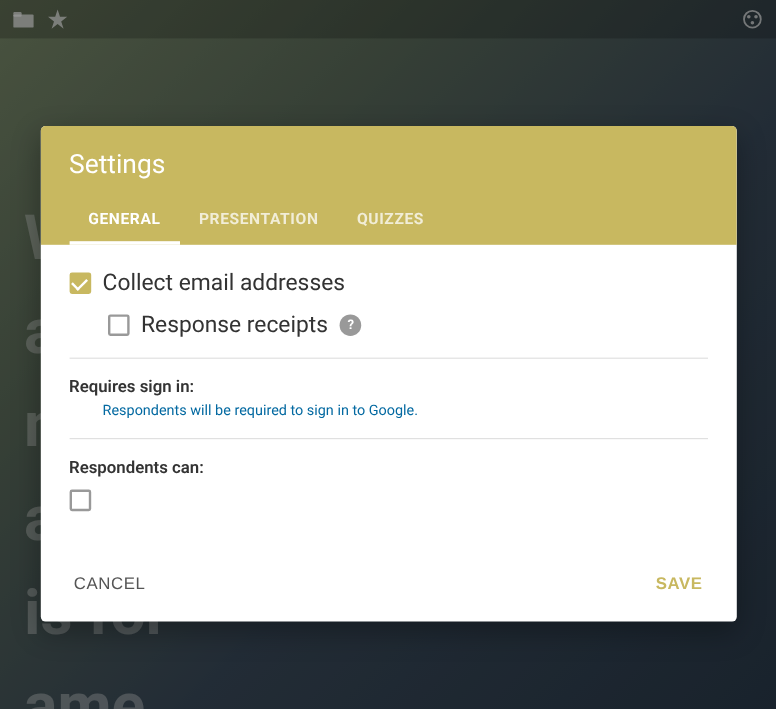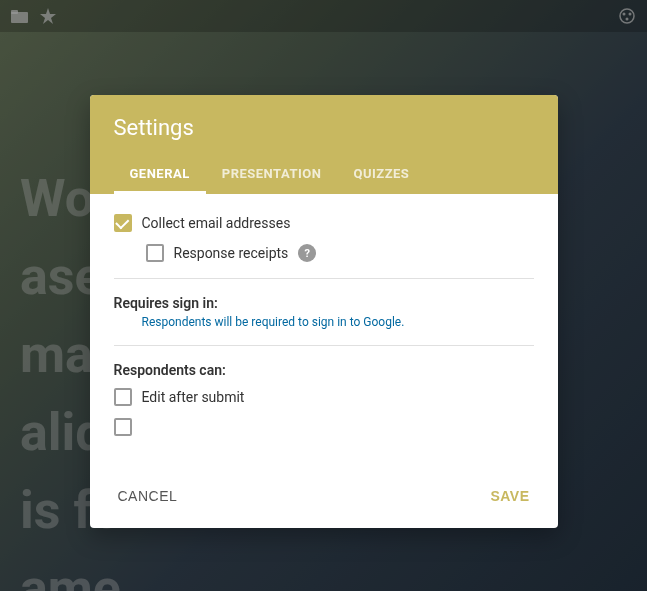--- a/index.html
+++ b/index.html
@@ -37,21 +37,21 @@
       background: rgba(0,0,0,0.4);
       z-index: 5;
       display: flex;
       align-items: center;
       justify-content: center;
     }
 
     .dialog {
       background: #fff;
       border-radius: 4px;
-      width: 468px;
+      width: 580px;
       box-shadow: 0 8px 24px rgba(0,0,0,0.3);
       overflow: hidden;
       position: relative;
     }
 
     .dialog-header {
       background: #c8b860;
       padding: 20px 24px 0 24px;
     }
 
@@ -120,21 +120,21 @@
       content: '';
       width: 10px;
       height: 6px;
       border-left: 2px solid #fff;
       border-bottom: 2px solid #fff;
       transform: rotate(-45deg) translateY(-1px);
       display: block;
     }
 
     .checkbox-label {
-      font-size: 14px;
+      font-size: 19px;
       color: #333;
     }
 
     .help-icon {
       width: 18px;
       height: 18px;
       border-radius: 50%;
       background: #999;
       color: #fff;
       font-size: 11px;
@@ -282,24 +282,20 @@
       <div class="divider"></div>
 
       <div class="section-label">Requires sign in:</div>
 
       <div class="sign-in-note">Respondents will be required to sign in to Google.</div>
 
       <div class="divider"></div>
 
       <div class="section-label">Respondents can:</div>
 
-      <div class="checkbox-row">
-        <div class="checkbox"></div>
-        <span class="checkbox-label">Edit after submit</span>
-      </div>
 
       <div class="checkbox-row">
         <div class="checkbox"></div>
       </div>
 
     </div>
 
     <div class="dialog-footer">
       <button class="btn-cancel">CANCEL</button>
       <button class="btn-save">SAVE</button>

